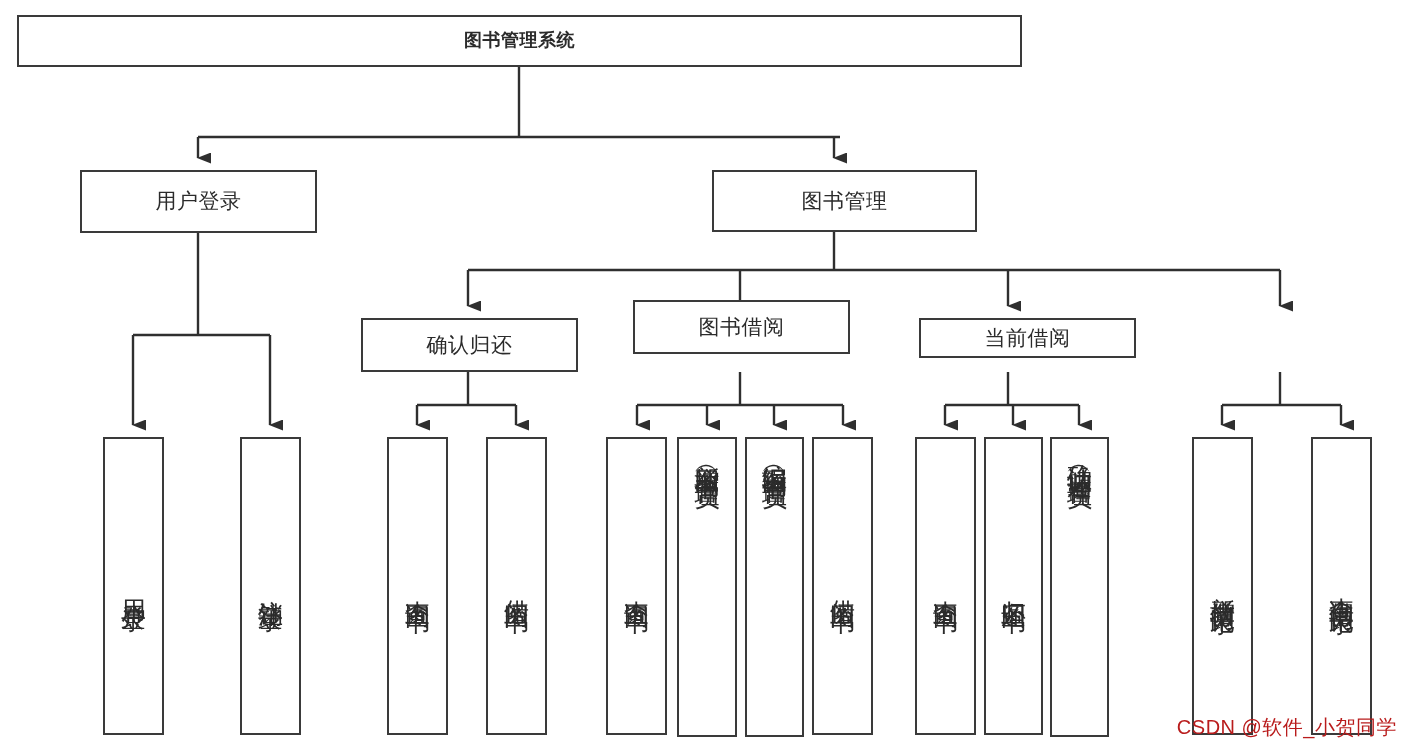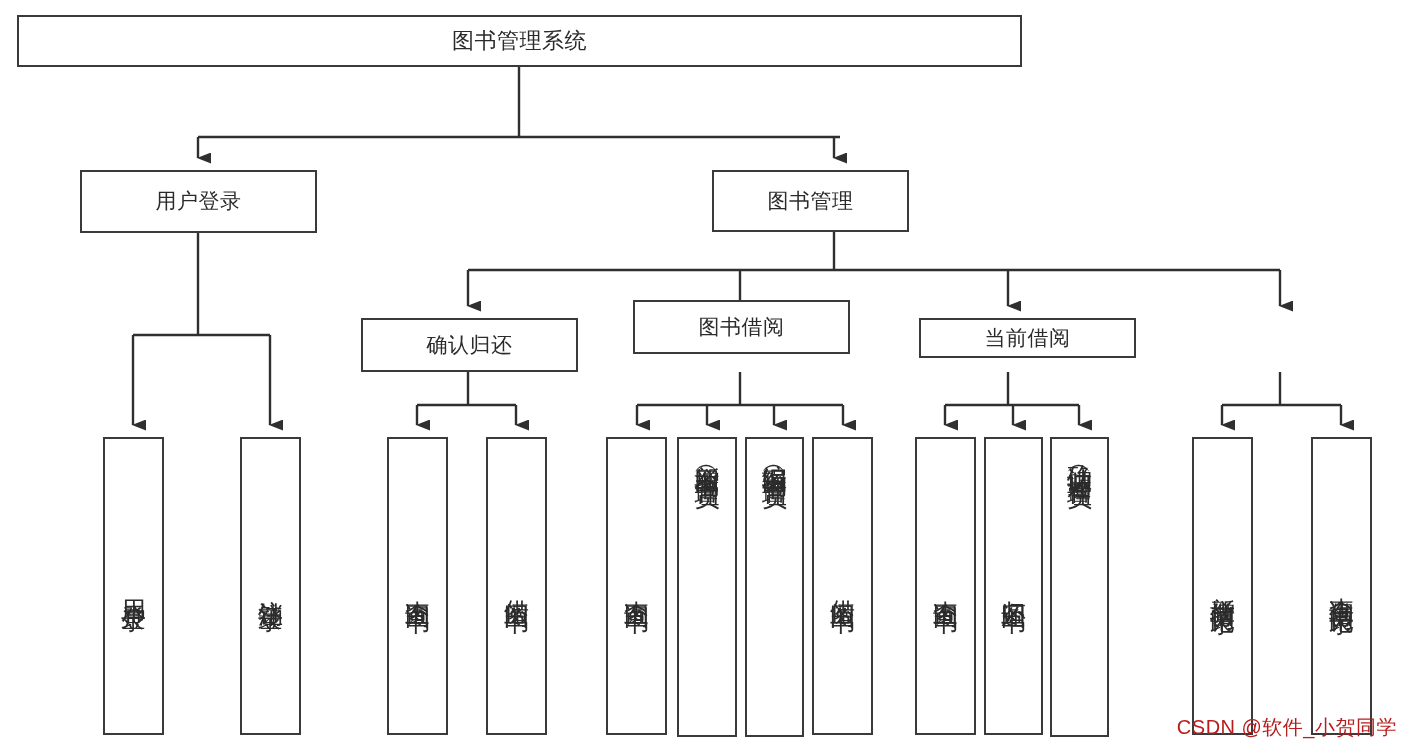--- a/index.html
+++ b/index.html
@@ -42,21 +42,22 @@
     line-height: 1.18;
     letter-spacing: 0.5px;
     color: #2b2b2b;
     white-space: nowrap;
   }
   
   .node.horiz .node-label {
     font-size: 21px;
   }
   .node.root .node-label {
-    font-size: 22px;
+    font-size: 18px;
+    font-weight: bold;
   }
   
   .node.vert {
     align-items: flex-start;
     justify-content: center;
     padding-top: 6px;
   }
   .node.vert .node-label {
     writing-mode: vertical-rl;
     text-orientation: upright;
@@ -149,21 +150,21 @@
   </svg>
 
   <div class="node horiz root" style="left:17px; top:15px; width:1005px; height:52px;">
     <span class="node-label">图书管理系统</span>
   </div>
 
   <div class="node horiz" style="left:80px; top:170px; width:237px; height:63px;">
     <span class="node-label">用户登录</span>
   </div>
 
-  <div class="node horiz" style="left:712px; top:170px; width:197px; height:62px;justify-content:center;">
+  <div class="node horiz" style="left:712px; top:170px; width:265px; height:62px;justify-content:center;">
     <span class="node-label">图书管理</span>
   </div>
 
   <div class="node horiz" style="left:361px; top:318px; width:217px; height:54px;">
     <span class="node-label">确认归还</span>
   </div>
 
   <div class="node horiz" style="left:633px; top:300px; width:217px; height:54px;">
     <span class="node-label">图书借阅</span>
   </div>

